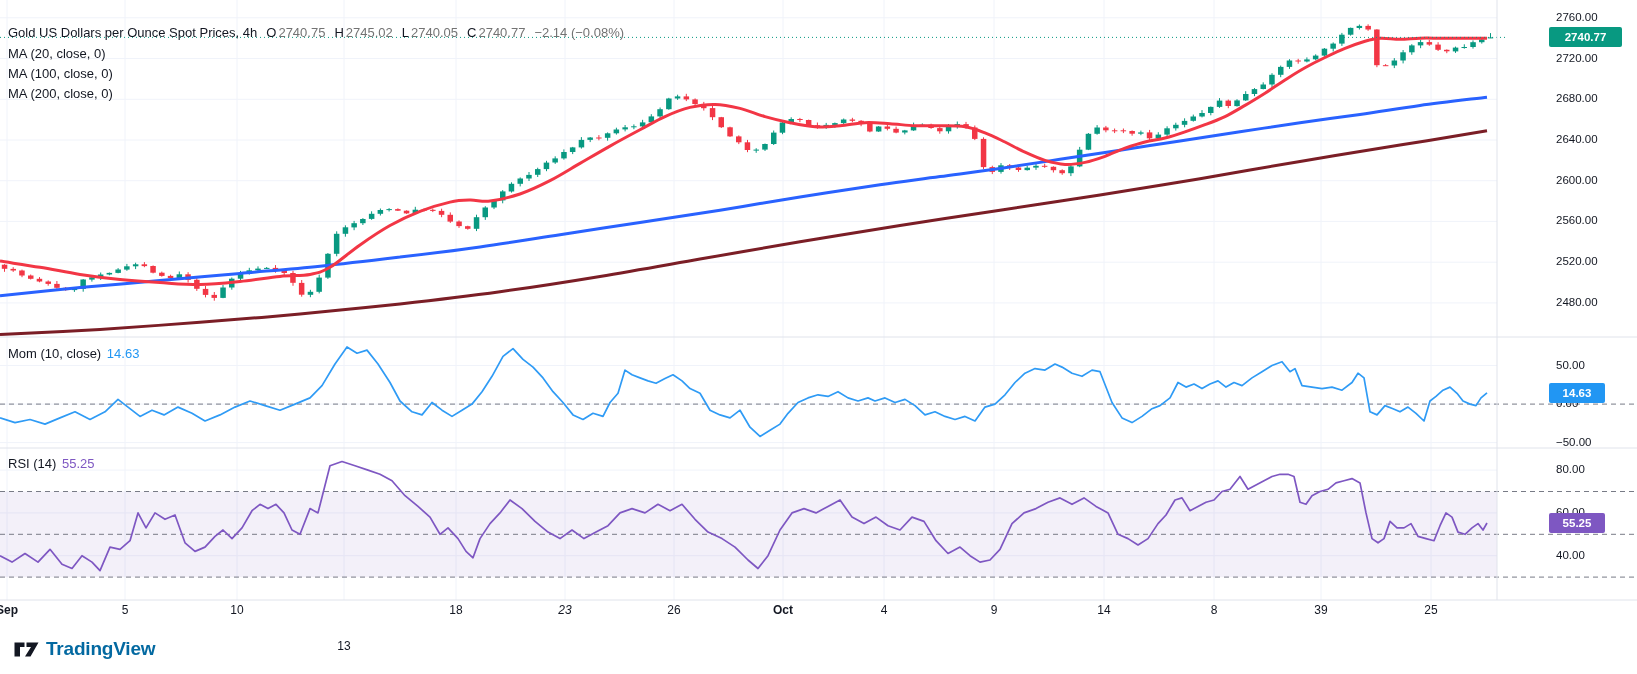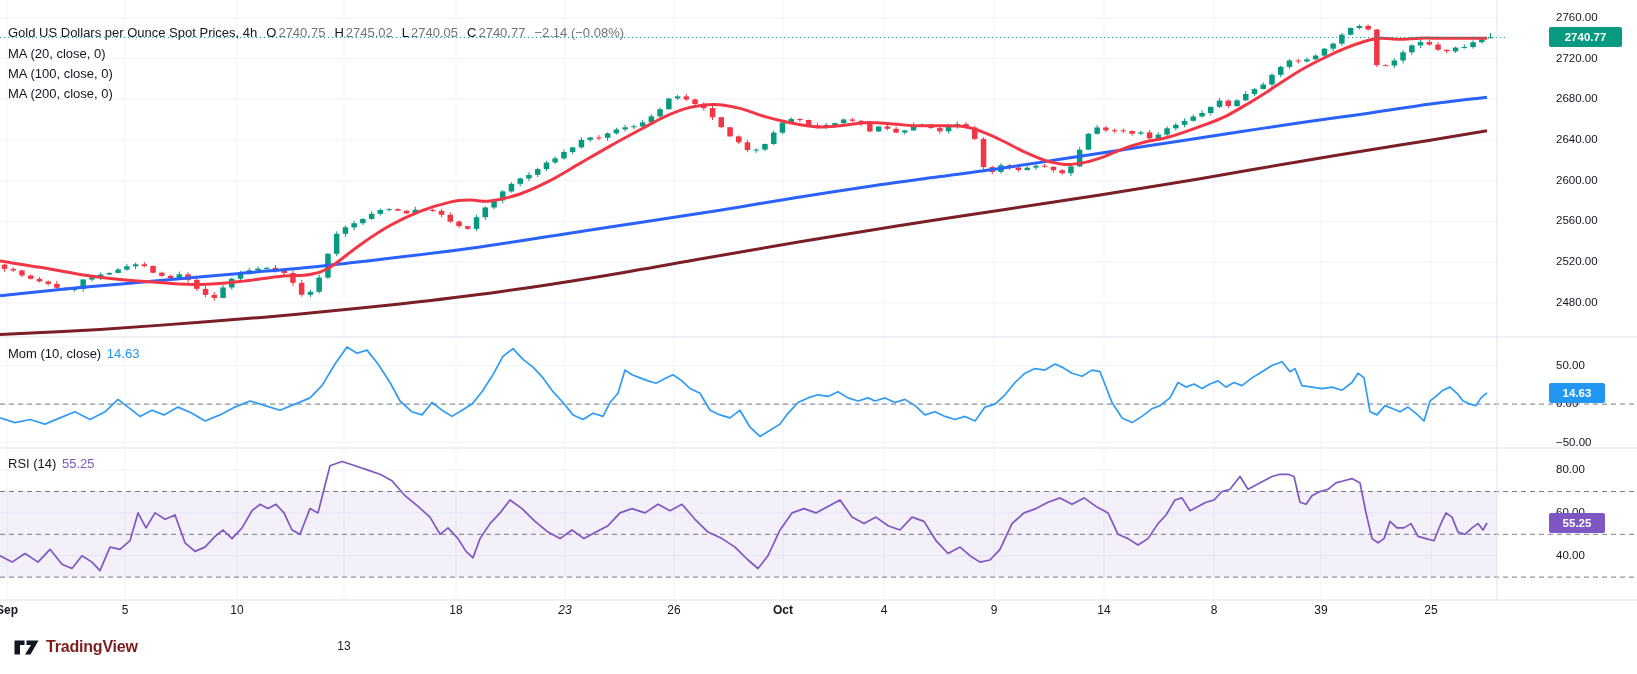--- a/index.html
+++ b/index.html
@@ -12,21 +12,21 @@
   .ohlc-v{color:#737373;}
   .yLabel{position:absolute;left:1556px;width:74px;font-size:11.5px;color:#131722;z-index:4;}
   .badge{position:absolute;height:20px;border-radius:2px;color:#fff;font-size:11.5px;font-weight:700;
          display:flex;align-items:center;justify-content:center;z-index:6;}
   .tLabel{position:absolute;top:603px;width:44px;margin-left:-22px;text-align:center;
           font-size:12px;color:#131722;z-index:4;}
   .tLabel.bold{font-weight:700;}
   #time-axis{position:absolute;left:0;top:601px;width:1637px;height:22px;z-index:3;}
   #price-axis{position:absolute;left:1498px;top:0;width:139px;height:600px;z-index:3;}
   #footer{position:absolute;left:14px;top:638px;display:flex;align-items:center;gap:7px;z-index:5;}
-  #footer .logo-text{font-size:16px;font-weight:700;letter-spacing:-0.2px;color:#7f1d1d;}
+  #footer .logo-text{font-size:19px;font-weight:700;letter-spacing:-0.2px;color:#0369a1;}
 </style>
 </head>
 <body>
 
 <div id="app">
 
   <svg id="chart-svg" width="1637" height="674">
       <line x1="7" y1="0" x2="7" y2="600" stroke="#F0F3FA" stroke-width="1"></line>
       <line x1="125" y1="0" x2="125" y2="600" stroke="#F0F3FA" stroke-width="1"></line>
       <line x1="237" y1="0" x2="237" y2="600" stroke="#F0F3FA" stroke-width="1"></line>

